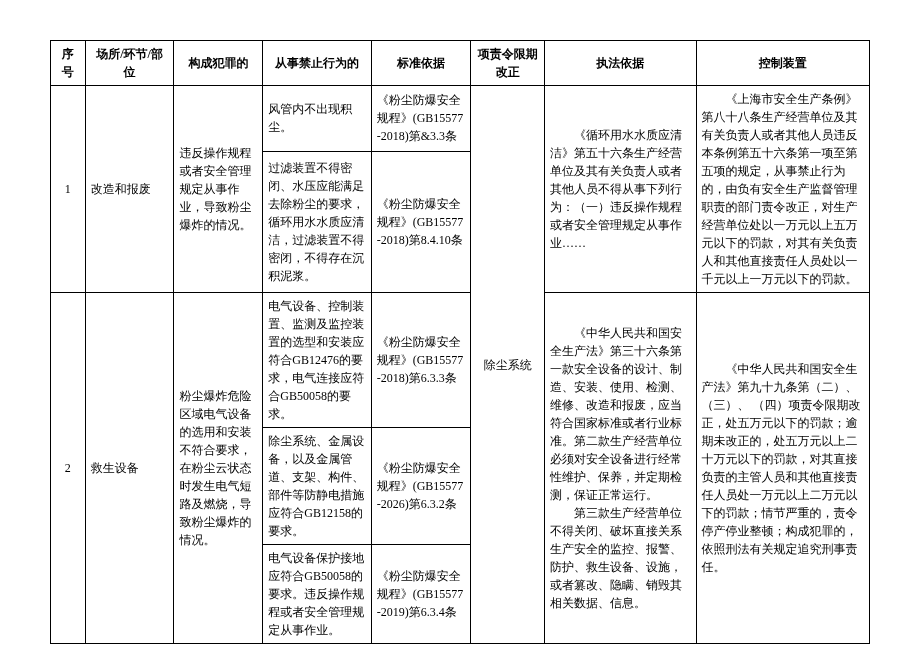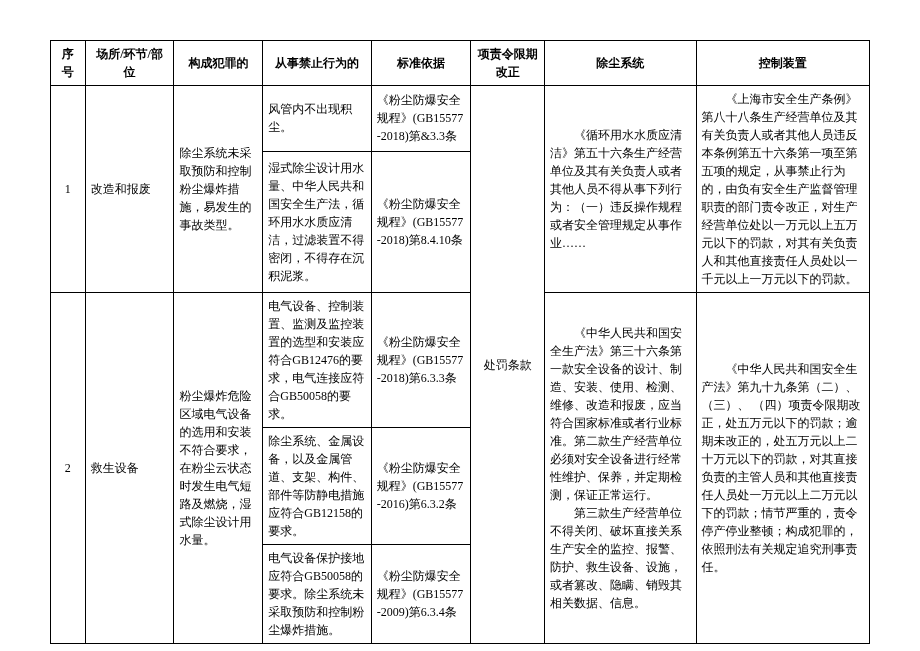--- a/index.html
+++ b/index.html
@@ -55,57 +55,57 @@
       <col class="col-pen">
   </colgroup>
   <thead>
     <tr>
       <th>序号</th>
       <th>场所/环节/部位</th>
       <th>构成犯罪的</th>
       <th>从事禁止行为的</th>
       <th>标准依据</th>
       <th>项责令限期改正</th>
-      <th>除尘系统</th>
+      <th>执法依据</th>
       <th>控制装置</th>
     </tr>
   </thead>
   <tbody>
 
     <tr>
       <td class="center" rowspan="2">1</td>
       <td rowspan="2">改造和报废</td>
-      <td rowspan="2">除尘系统未采取预防和控制粉尘爆炸措施，易发生的事故类型。</td>
+      <td rowspan="2">违反操作规程或者安全管理规定从事作业，导致粉尘爆炸的情况。</td>
       <td>风管内不出现积尘。</td>
       <td>《粉尘防爆安全规程》(GB15577-2018)第&amp;3.3条</td>
-      <td class="center" rowspan="5">处罚条款</td>
+      <td class="center" rowspan="5">除尘系统</td>
       <td rowspan="2">　　《循环用水水质应清洁》第五十六条生产经营单位及其有关负责人或者其他人员不得从事下列行为：（一）违反操作规程或者安全管理规定从事作业……</td>
       <td rowspan="2">　　《上海市安全生产条例》第八十八条生产经营单位及其有关负责人或者其他人员违反本条例第五十六条第一项至第五项的规定，从事禁止行为的，由负有安全生产监督管理职责的部门责令改正，对生产经营单位处以一万元以上五万元以下的罚款，对其有关负责人和其他直接责任人员处以一千元以上一万元以下的罚款。</td>
     </tr>
 
     <tr>
-      <td>湿式除尘设计用水量、中华人民共和国安全生产法，循环用水水质应清洁，过滤装置不得密闭，不得存在沉积泥浆。</td>
+      <td>过滤装置不得密闭、水压应能满足去除粉尘的要求，循环用水水质应清洁，过滤装置不得密闭，不得存在沉积泥浆。</td>
       <td>《粉尘防爆安全规程》(GB15577-2018)第8.4.10条</td>
     </tr>
 
     <tr>
       <td class="center" rowspan="3">2</td>
       <td rowspan="3">救生设备</td>
-      <td rowspan="3">粉尘爆炸危险区域电气设备的选用和安装不符合要求，在粉尘云状态时发生电气短路及燃烧，湿式除尘设计用水量。</td>
+      <td rowspan="3">粉尘爆炸危险区域电气设备的选用和安装不符合要求，在粉尘云状态时发生电气短路及燃烧，导致粉尘爆炸的情况。</td>
       <td>电气设备、控制装置、监测及监控装置的选型和安装应符合GB12476的要求，电气连接应符合GB50058的要求。</td>
       <td>《粉尘防爆安全规程》(GB15577-2018)第6.3.3条</td>
       <td rowspan="3">　　《中华人民共和国安全生产法》第三十六条第一款安全设备的设计、制造、安装、使用、检测、维修、改造和报废，应当符合国家标准或者行业标准。第二款生产经营单位必须对安全设备进行经常性维护、保养，并定期检测，保证正常运行。
 　　第三款生产经营单位不得关闭、破坏直接关系生产安全的监控、报警、防护、救生设备、设施，或者篡改、隐瞒、销毁其相关数据、信息。</td>
       <td rowspan="3">　　《中华人民共和国安全生产法》第九十九条第（二）、（三）、
 （四）项责令限期改正，处五万元以下的罚款；逾期未改正的，处五万元以上二十万元以下的罚款，对其直接负责的主管人员和其他直接责任人员处一万元以上二万元以下的罚款；情节严重的，责令停产停业整顿；构成犯罪的，依照刑法有关规定追究刑事责任。</td>
     </tr>
 
     <tr>
       <td>除尘系统、金属设备，以及金属管道、支架、构件、部件等防静电措施应符合GB12158的要求。</td>
-      <td>《粉尘防爆安全规程》(GB15577-2016)第6.3.2条</td>
+      <td>《粉尘防爆安全规程》(GB15577-2026)第6.3.2条</td>
     </tr>
 
     <tr>
-      <td>电气设备保护接地应符合GB50058的要求。除尘系统未采取预防和控制粉尘爆炸措施。</td>
-      <td>《粉尘防爆安全规程》(GB15577-2009)第6.3.4条</td>
+      <td>电气设备保护接地应符合GB50058的要求。违反操作规程或者安全管理规定从事作业。</td>
+      <td>《粉尘防爆安全规程》(GB15577-2019)第6.3.4条</td>
     </tr>
   </tbody>
 </table>
 
 </body></html>

